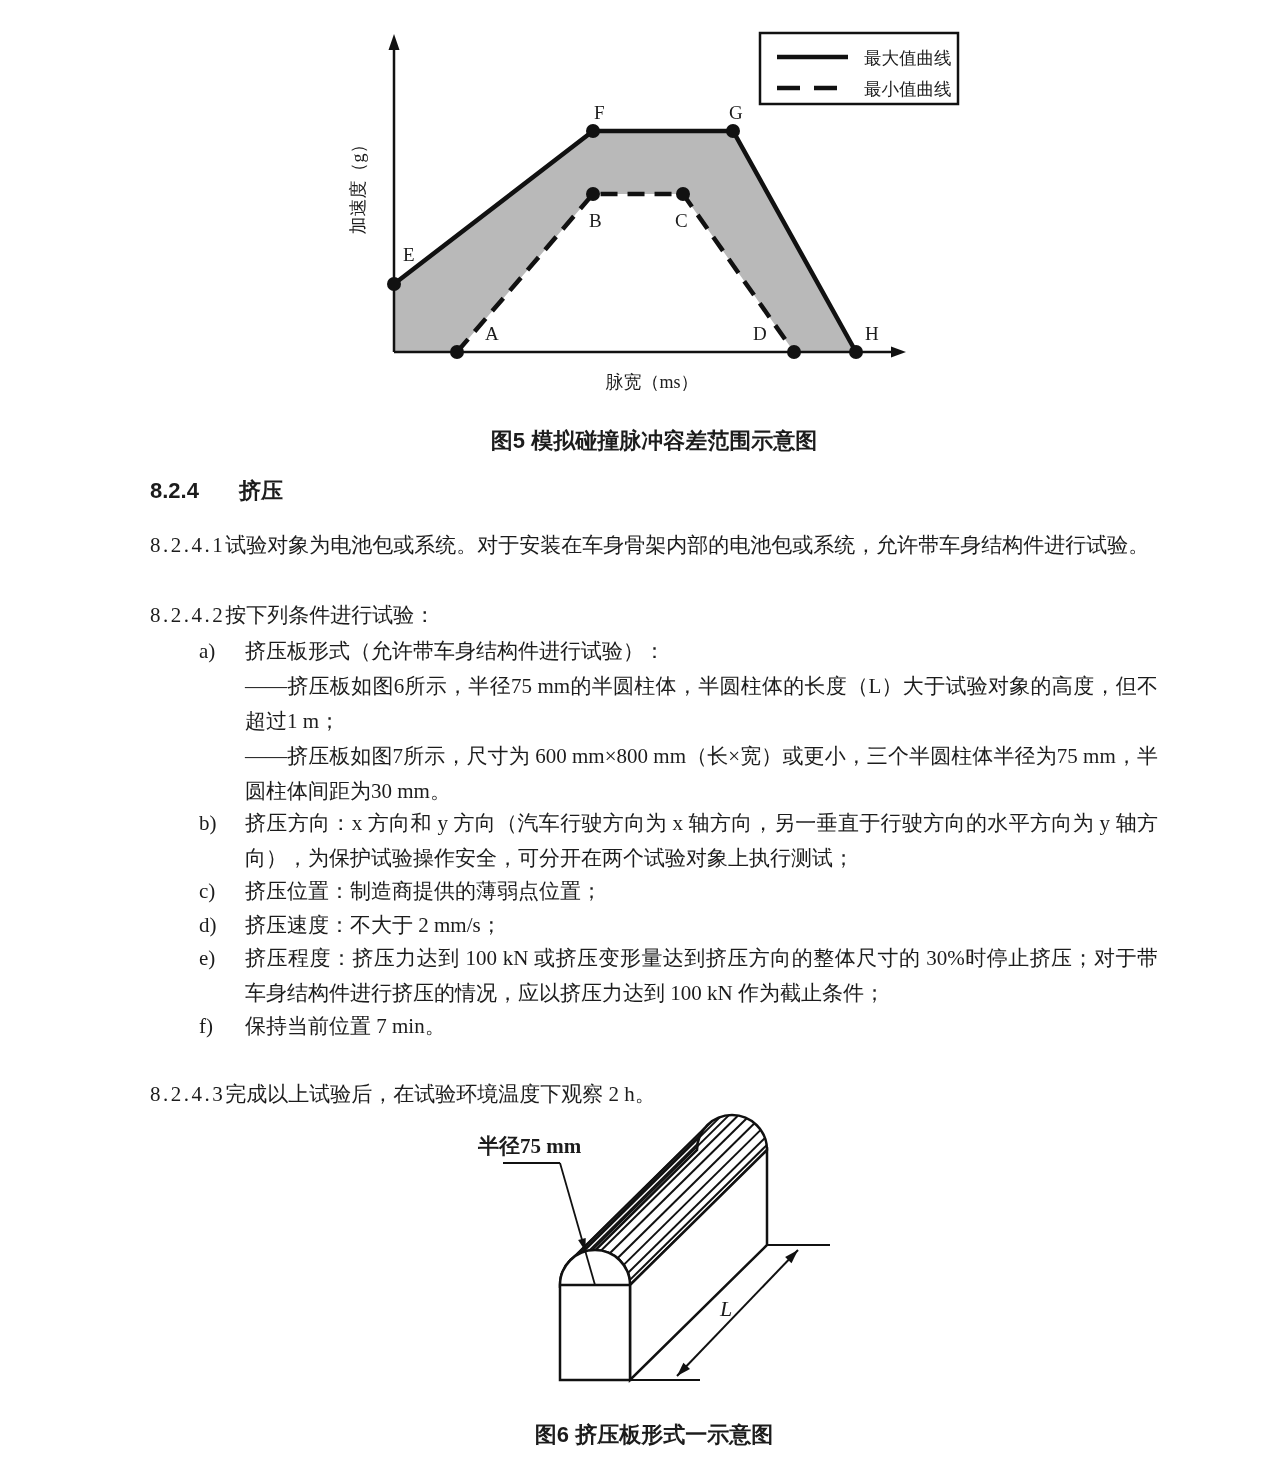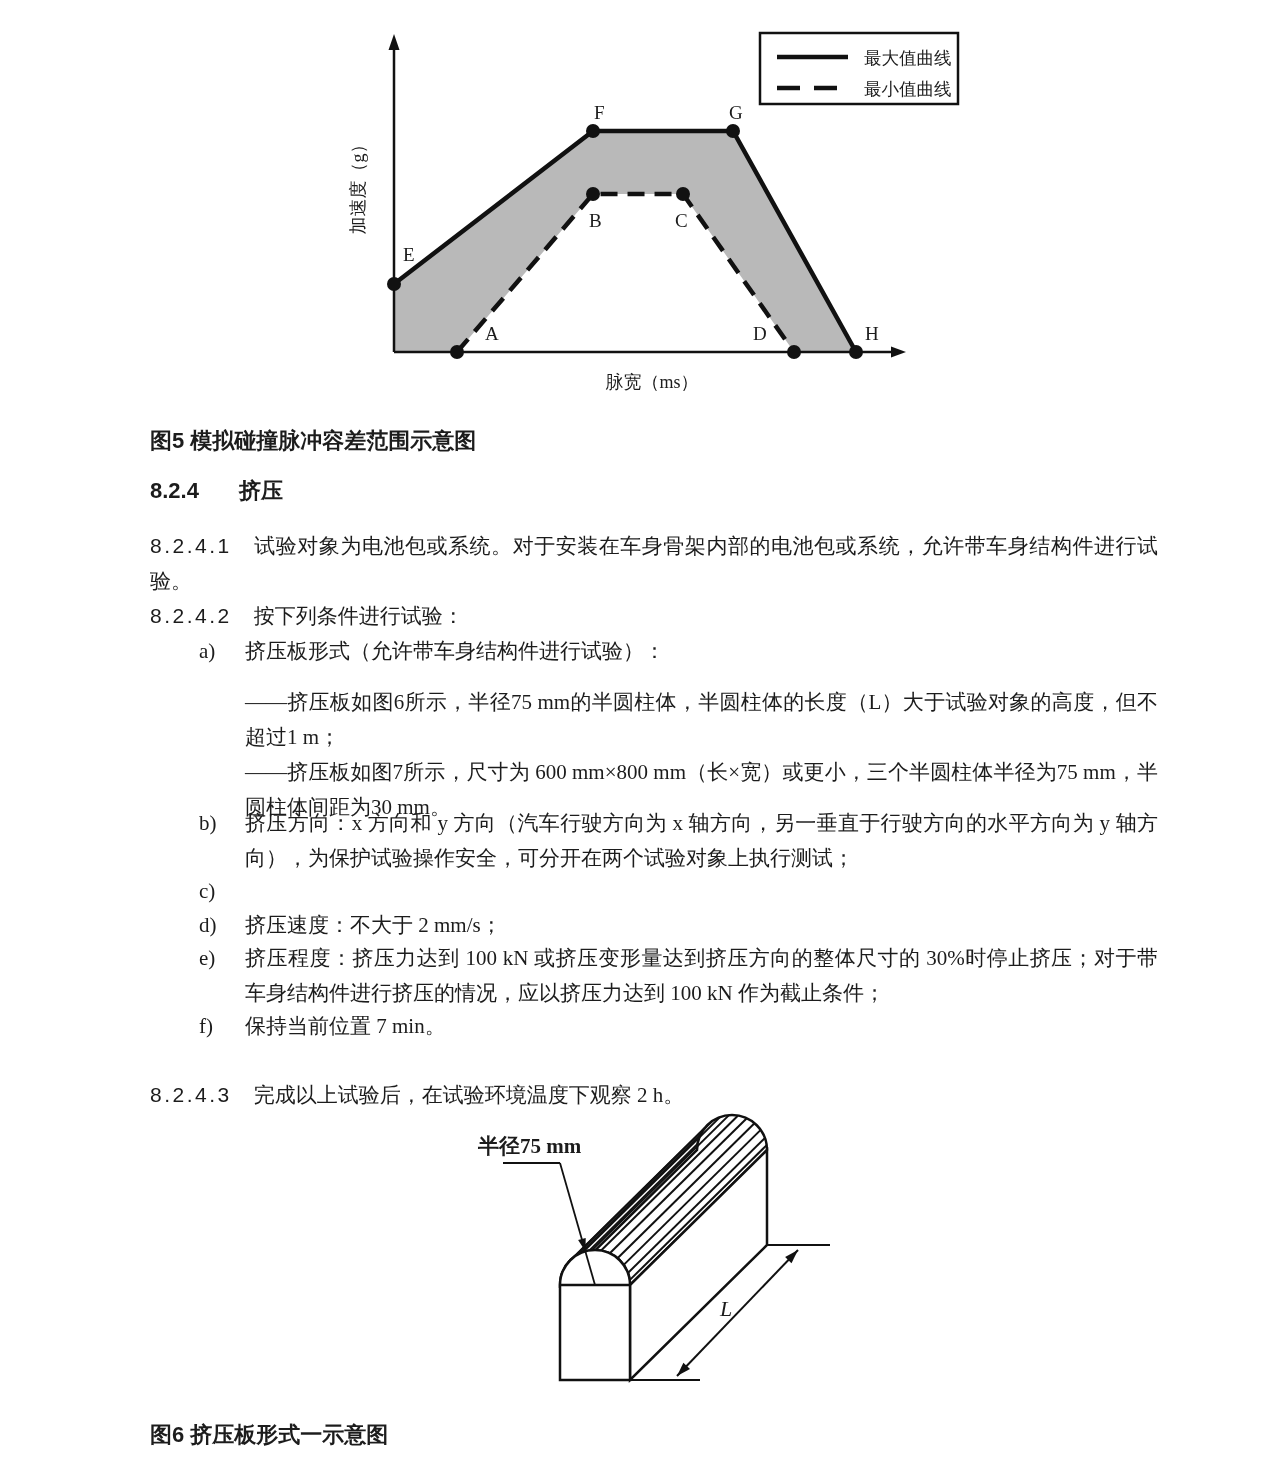--- a/index.html
+++ b/index.html
@@ -3,35 +3,35 @@
 <meta charset="utf-8">
 <style>
   html,body { margin:0; padding:0; background:#ffffff; }
   body { width:1280px; height:1469px; position:relative;
          font-family:"Liberation Serif", serif; color:#1c1c1c; }
   .page { position:absolute; left:0; top:0; width:1280px; height:1469px;
           background:#ffffff; overflow:hidden; }
   svg { position:absolute; left:0; }
   .fig5 { top:0; width:1280px; height:420px; }
   .fig6 { top:1080px; width:1280px; height:390px; }
-  .caption { position:absolute; left:150px; width:1008px; 
+  .caption { position:absolute; left:150px; width:1008px; text-align:center;
              font-family:"Liberation Sans", sans-serif; font-weight:bold;
              font-size:22px; line-height:26px; }
   .h3 { position:absolute; left:150px; font-family:"Liberation Sans", sans-serif;
         font-weight:bold; font-size:22px; line-height:26px; }
   .h3 .htitle { margin-left:40px; }
   .body-par { position:absolute; left:150px; width:1008px; font-size:21px;
               line-height:35px; text-align:justify; }
-  .num { font-family:Liberation Sans, sans-serif; letter-spacing:2.5px;
-         margin-right:22px; }
+  .num { font-family:Liberation Serif, serif; letter-spacing:2.5px;
+         }
   .item { position:absolute; left:150px; width:1008px; padding-left:95px;
           box-sizing:border-box; font-size:21px; line-height:35px; text-align:justify; }
   .item .lbl { position:absolute; left:49px; top:0; }
   .sub { position:absolute; left:245px; width:913px; font-size:21px;
-         line-height:35px; text-align:justify;margin-top:16px; }
+         line-height:35px; text-align:justify; }
   .chart-text { font-family:"Liberation Serif", serif; fill:#1c1c1c; }
 </style>
 </head>
 <body>
 
 <div class="page">
 
   <svg class="fig5" viewBox="0 0 1280 420">
 
     <polygon points="394,284 593,131 733,131 856,352 794,352 683,194 593,194 457,352 394,352" fill="#b9b9b9"></polygon>
@@ -101,21 +101,21 @@
 
   <div class="sub" style="top:669px">——挤压板如图6所示，半径75 mm的半圆柱体，半圆柱体的长度（L）大于试验对象的高度，但不超过1 m；</div>
 
   <div class="sub" style="top:739px">——挤压板如图7所示，尺寸为 600 mm×800 mm（长×宽）或更小，三个半圆柱体半径为75 mm，半圆柱体间距为30 mm。</div>
 
   <div class="item" style="top:806px">
     <span class="lbl">b)</span><span>挤压方向：x 方向和 y 方向（汽车行驶方向为 x 轴方向，另一垂直于行驶方向的水平方向为 y 轴方向），为保护试验操作安全，可分开在两个试验对象上执行测试；</span>
   </div>
 
   <div class="item" style="top:874px">
-    <span class="lbl">c)</span>
+    <span class="lbl">c)</span><span>挤压位置：制造商提供的薄弱点位置；</span>
   </div>
 
   <div class="item" style="top:908px">
     <span class="lbl">d)</span><span>挤压速度：不大于 2 mm/s；</span>
   </div>
 
   <div class="item" style="top:941px">
     <span class="lbl">e)</span><span>挤压程度：挤压力达到 100 kN 或挤压变形量达到挤压方向的整体尺寸的 30%时停止挤压；对于带车身结构件进行挤压的情况，应以挤压力达到 100 kN 作为截止条件；</span>
   </div>
 

